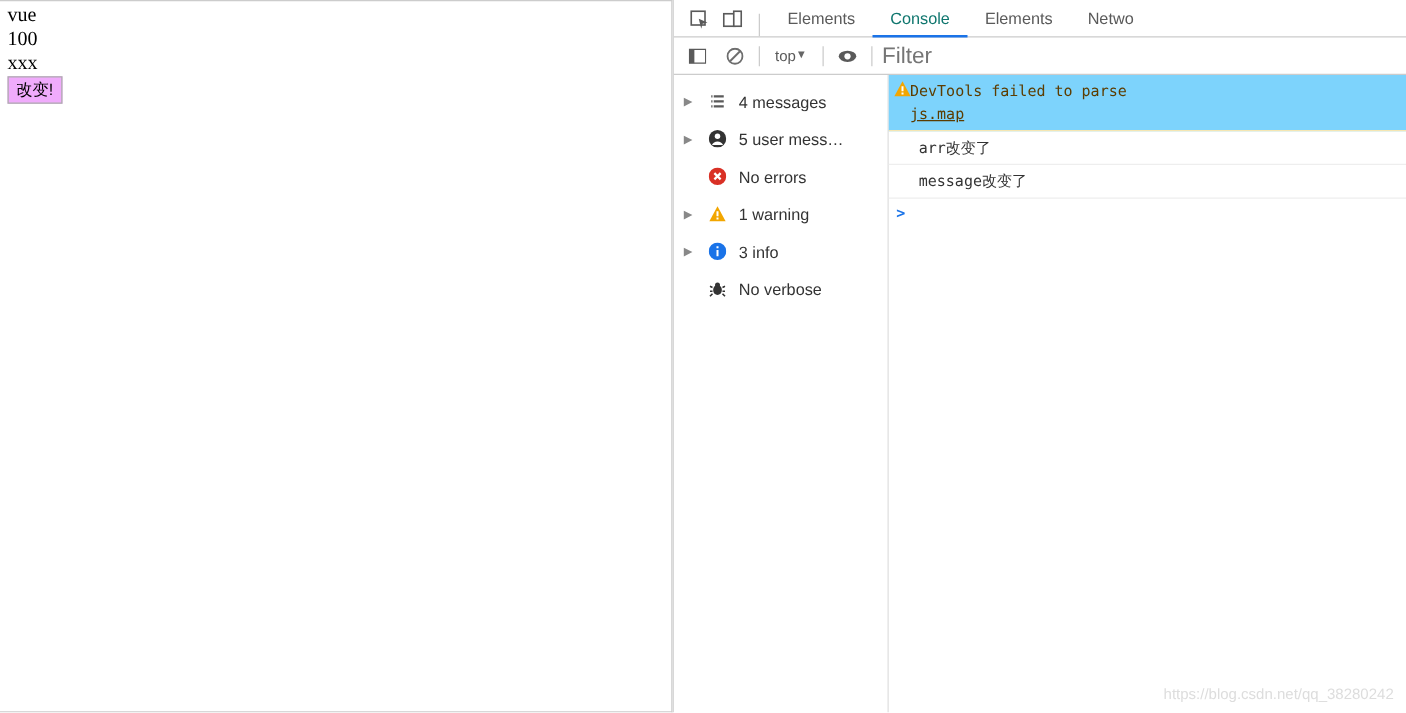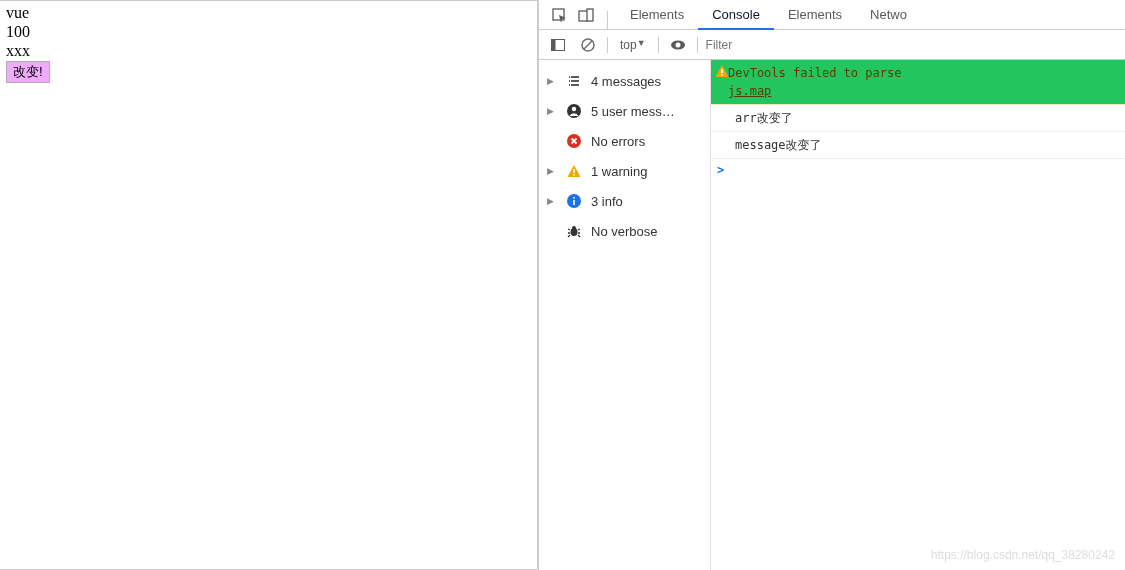--- a/index.html
+++ b/index.html
@@ -66,21 +66,21 @@
     .dt-tab {
       padding: 0 14px;
       height: 30px;
       display: flex;
       align-items: center;
       color: #5a5a5a;
       cursor: pointer;
       font-size: 13px;
     }
     .dt-tab.active {
-      color: #0f172a;
+      color: #0f766e;
       border-bottom: 2px solid #1a73e8;
       margin-bottom: -1px;
     }
     .dt-toolbar {
       height: 30px;
       display: flex;
       align-items: center;
       border-bottom: 1px solid #ccc;
       padding: 0 8px;
       gap: 8px;
@@ -98,21 +98,21 @@
       display: flex;
       align-items: flex-start;
       color: #5a5a5a;
       cursor: pointer;
       font-size: 12px;
       padding: 0 4px;
     }
     .filter-input {
       border: none;
       outline: none;
-      font-size: 12px;
+      font-size: 18px;
       color: #404040;
       width: 60px;
       background: transparent;
     }
     .vsep {
       width: 1px;
       height: 16px;
       background: #ccc;
     }
     .dt-body {
@@ -157,21 +157,21 @@
       font-family: Consolas, Menlo, monospace;
       font-size: 12px;
     }
     .console-row {
       border-bottom: 1px solid #eee;
       padding: 4px 6px 4px 24px;
       position: relative;
       line-height: 1.5;
     }
     .console-row.warning {
-      background: #22c55e;
+      background: #7dd3fc;
       color: #5c3c00;
       border-bottom: 1px solid #f5e6b3;
       padding-left: 17px;
     }
     .console-row .row-icon {
       position: absolute;
       left: 4px;
       top: 4px;
       width: 14px;
       height: 14px;

